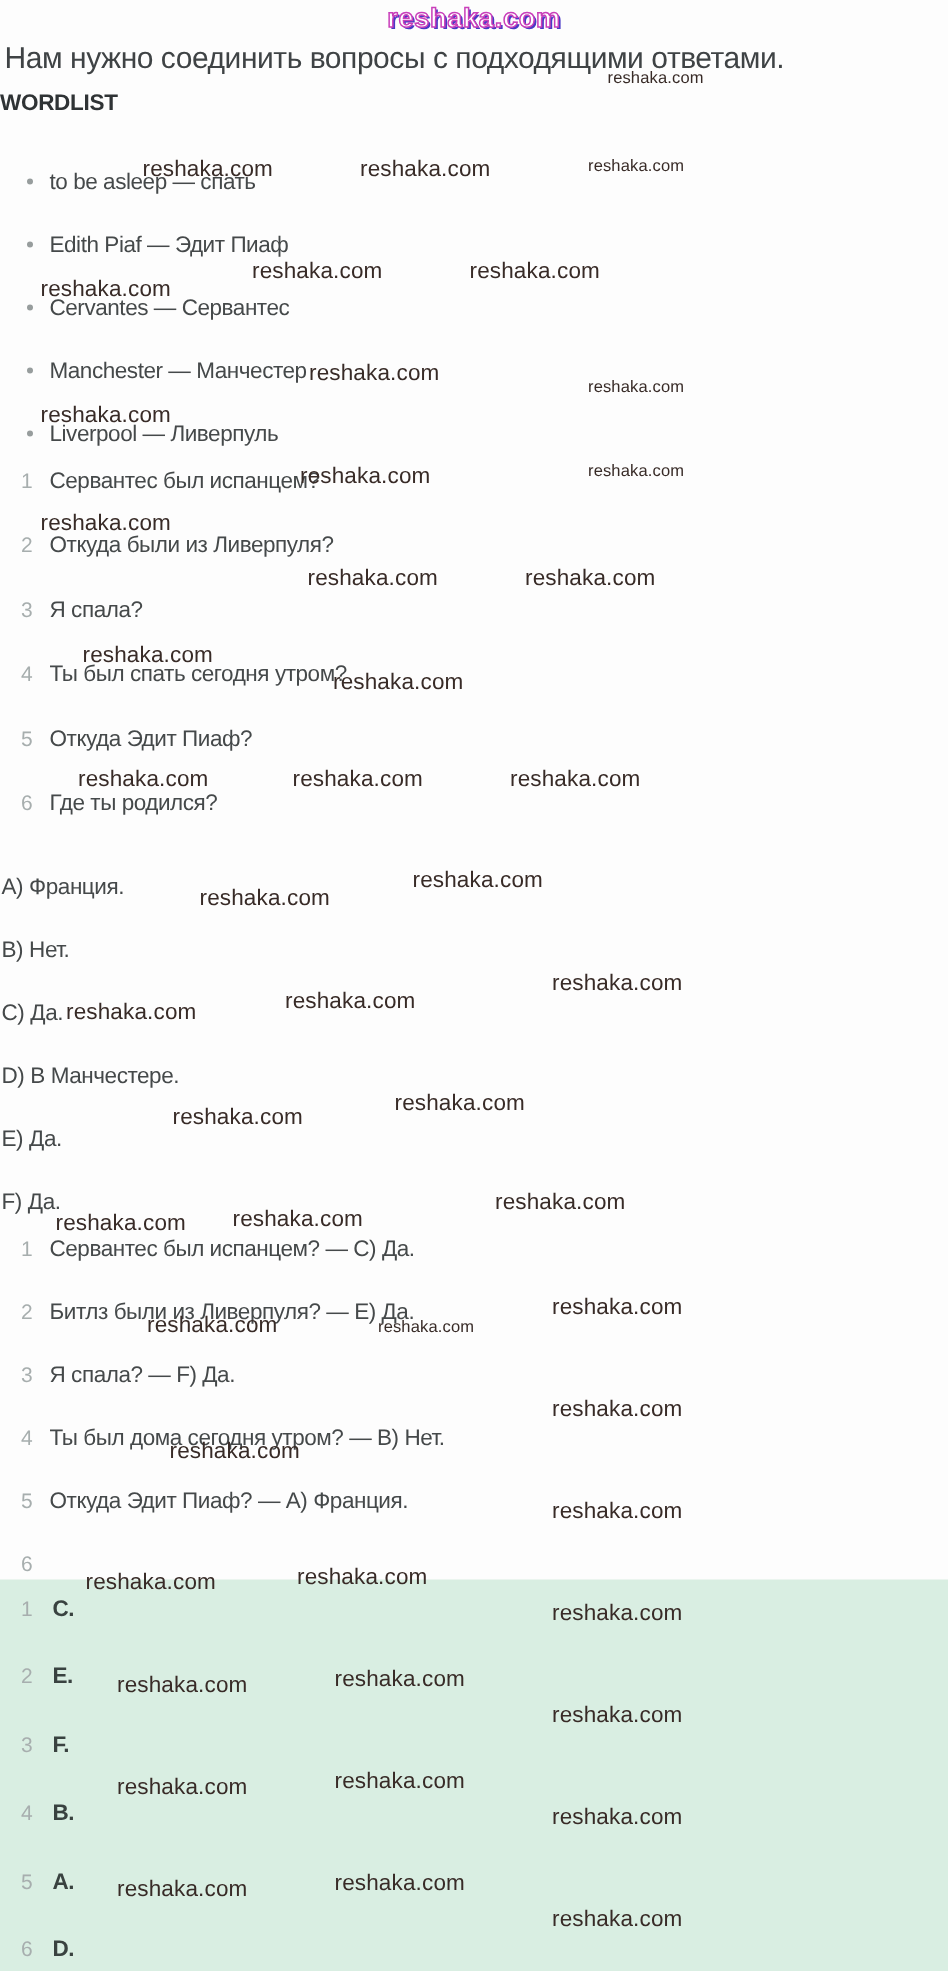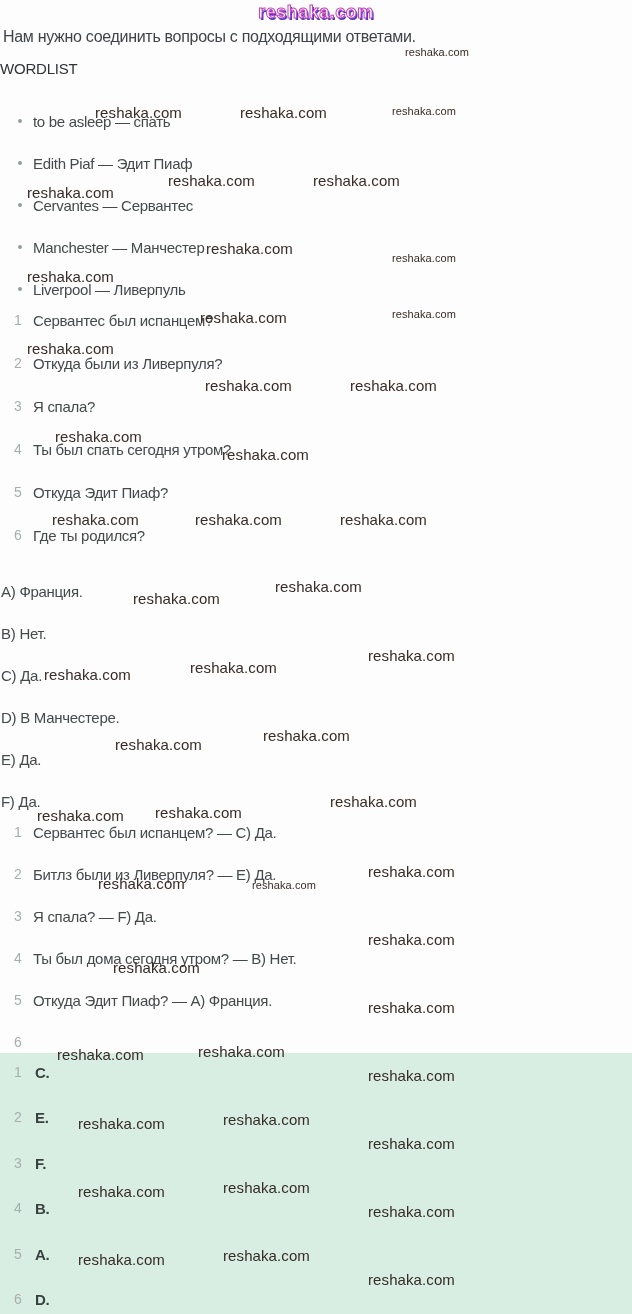--- a/index.html
+++ b/index.html
@@ -12,25 +12,25 @@
   
   .logo{
     position:absolute;top:2px;left:0;width:100%;text-align:center;
     font-size:18px;font-weight:700;letter-spacing:.5px;
     color:#ffffff;
     -webkit-text-stroke:1px #c93fba;
     text-shadow:1.5px 1.5px 0 #4939c6;
   }
   .intro{
     position:absolute;top:28px;left:3px;
-    font-size:16px;font-weight:500;letter-spacing:-.3px;color:#3f4345;
+    font-size:20px;font-weight:500;letter-spacing:-.3px;color:#3f4345;
   }
   .wl-header{
     position:absolute;top:60px;left:0;
-    font-size:15px;font-weight:400;letter-spacing:-.2px;color:#2f3335;
+    font-size:15px;font-weight:700;letter-spacing:-.2px;color:#2f3335;
   }
   .section{position:absolute;left:0;width:572px;}
   .sec-wordlist{top:113px;}
   .sec-questions{top:312px;}
   .sec-options{top:583px;}
   .sec-matched{top:824px;}
   .row{display:flex;align-items:flex-start;font-size:15px;font-weight:500;
        letter-spacing:-.3px;line-height:17px;}
   .sec-wordlist .row{height:42px;padding-left:18px;}
   .sec-questions .row,.sec-matched .row{height:42px;padding-left:14px;}

